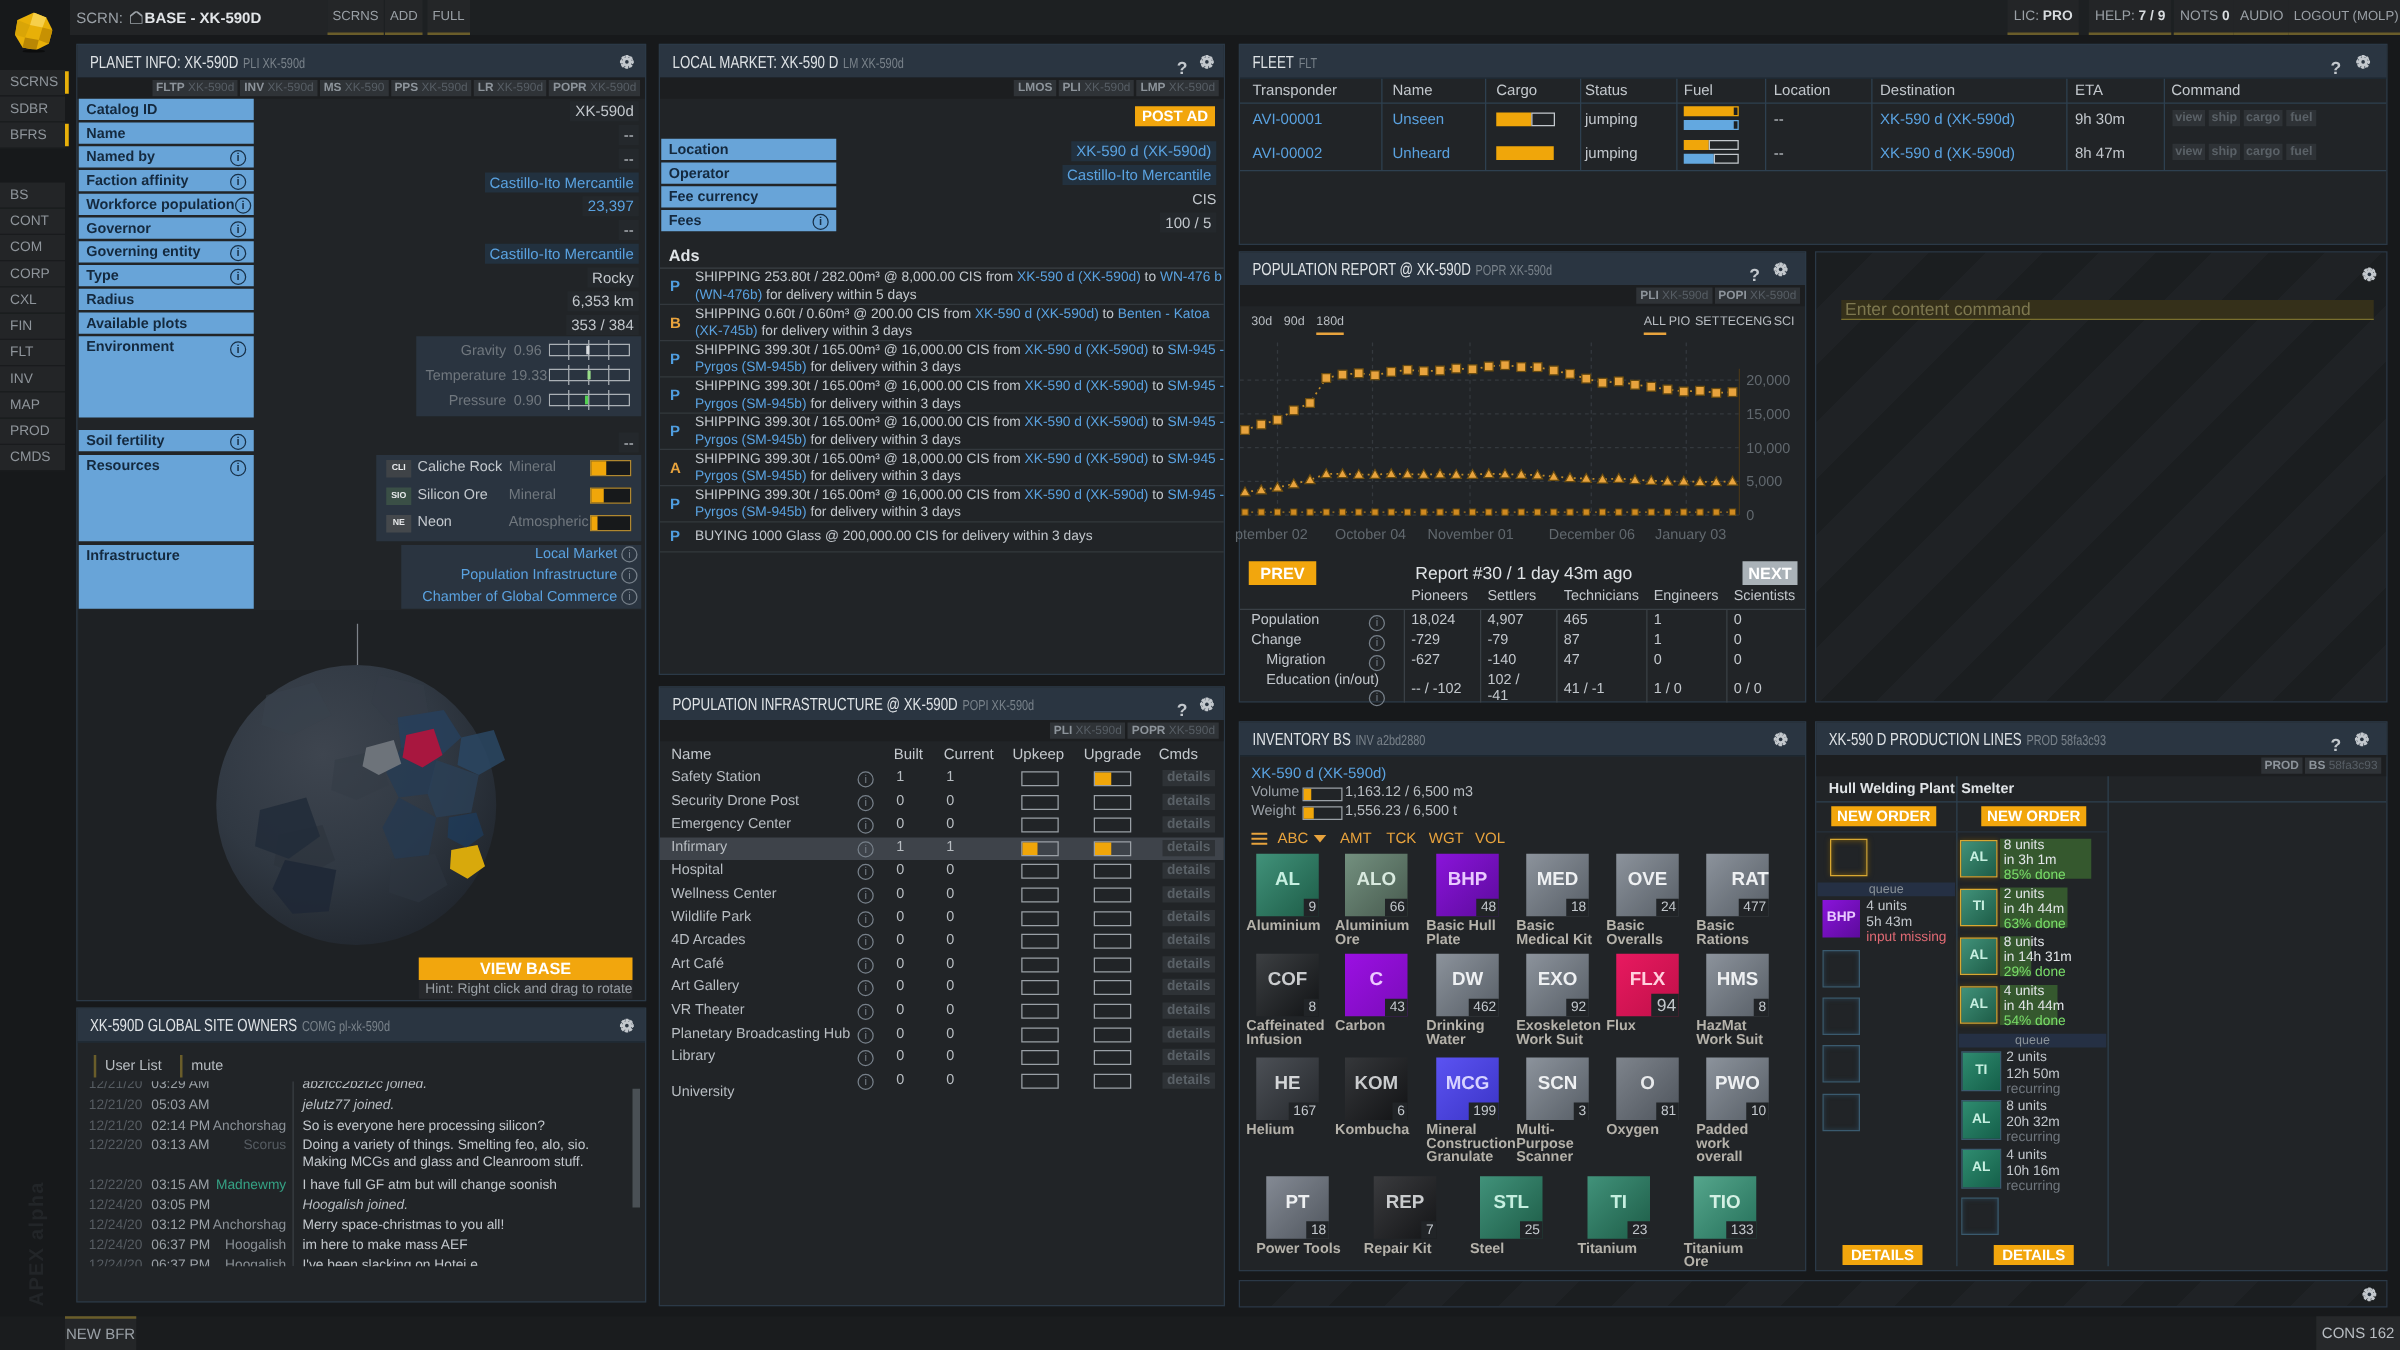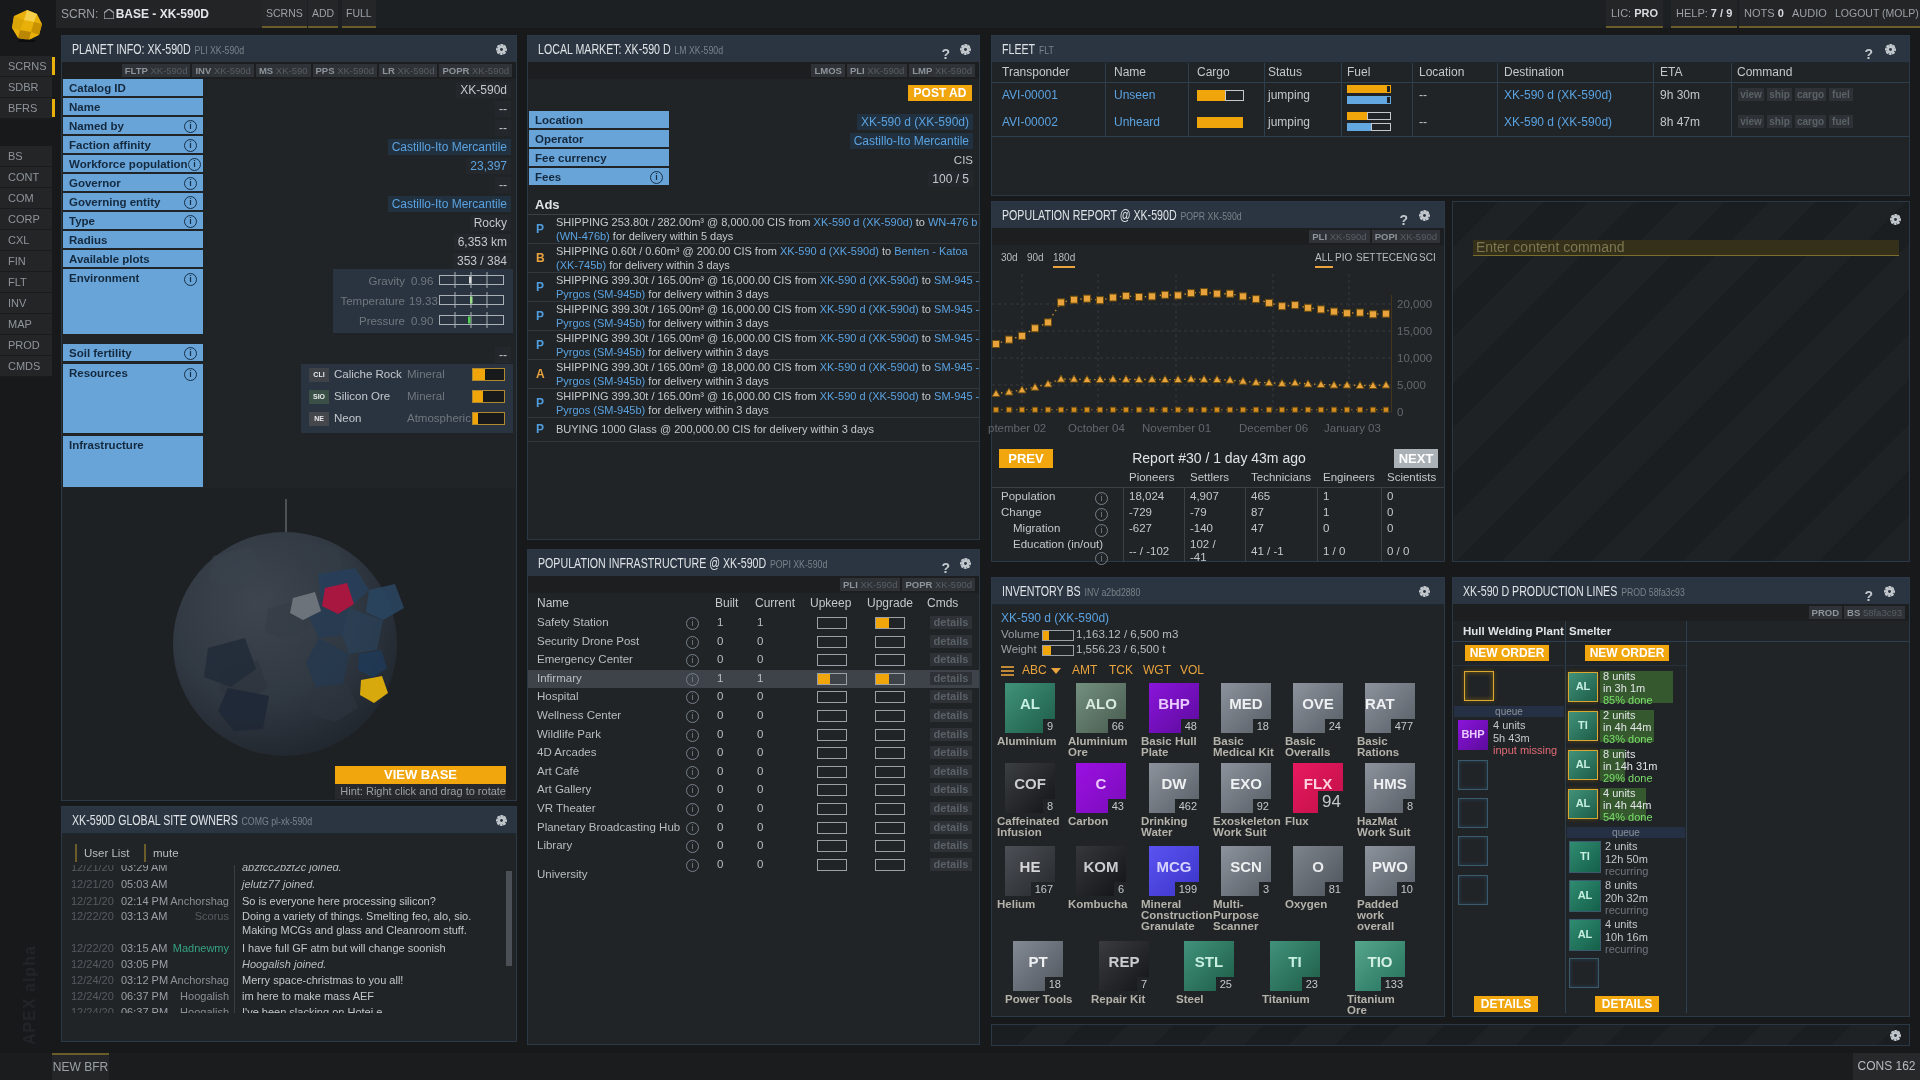--- a/index.html
+++ b/index.html
@@ -171,20 +171,25 @@
         <span class="abs" style="left:0;top:0;width:10px;height:11px;background:#f0a60a;"></span>
       </div>
     <div class="abs" style="left:8px;top:48px;width:20px;height:14px;background:#44484c;color:#e8eaec;font-size:7px;font-weight:bold;text-align:center;line-height:14px;">NE</div>
     <div class="abs txt" style="left:33px;top:48px;">Neon</div>
       <div class="abs dim" style="left:106px;top:48px;font-size:11.5px;">Atmospheric</div>
     <div class="abs" style="left:171px;top:48px;width:31px;height:11px;border:1px solid #b08830;background:#17191b;">
         <span class="abs" style="left:0;top:0;width:5px;height:11px;background:#f0a60a;"></span>
       </div>
   </div>
 
+  <div class="vbox" style="left:259px;top:400px;width:192px;height:51px;font-size:11.5px;">
+    <div class="abs" style="top:1px;right:3px;"><a class="lnk">Local Market</a> <i class="info">i</i></div>
+    <div class="abs" style="top:18px;right:3px;"><a class="lnk">Population Infrastructure</a> <i class="info">i</i></div>
+    <div class="abs" style="top:35px;right:3px;"><a class="lnk">Chamber of Global Commerce</a> <i class="info">i</i></div>
+  </div>
 
   <div class="abs" style="left:1px;top:452px;width:452px;height:312px;background:#1e2124;overflow:hidden;">
     <svg width="452" height="312" viewBox="0 0 452 312">
       <defs>
         <radialGradient id="pg" cx="38%" cy="32%" r="78%">
           <stop offset="0%" stop-color="#3e454f"></stop>
             <stop offset="55%" stop-color="#303842"></stop>
             <stop offset="100%" stop-color="#1e232a"></stop>
         </radialGradient>
       </defs>
@@ -789,21 +794,21 @@
       <div class="abs" style="left:0;top:12px;width:50px;text-align:center;color:#eef0f2;font-size:15px;font-weight:bold;">MED</div>
       <div class="abs" style="right:0;bottom:0;background:#212427;color:#c3c8cd;font-size:11px;padding:1px 2px 1px 4px;">18</div>
     </div>
     <div class="abs" style="left:221px;top:158px;width:68px;color:#b5b2aa;font-size:11.5px;font-weight:bold;line-height:11px;">Basic Medical Kit</div>
     <div class="abs" style="left:301px;top:105px;width:50px;height:50px;background:linear-gradient(135deg,#8c939c,#575e66);">
       <div class="abs" style="left:0;top:12px;width:50px;text-align:center;color:#eef0f2;font-size:15px;font-weight:bold;">OVE</div>
       <div class="abs" style="right:0;bottom:0;background:#212427;color:#c3c8cd;font-size:11px;padding:1px 2px 1px 4px;">24</div>
     </div>
     <div class="abs" style="left:293px;top:158px;width:68px;color:#b5b2aa;font-size:11.5px;font-weight:bold;line-height:11px;">Basic Overalls</div>
     <div class="abs" style="left:373px;top:105px;width:50px;height:50px;background:linear-gradient(135deg,#8c939c,#575e66);">
-      <div class="abs" style="left:0;top:12px;width:50px;text-align:left;color:#eef0f2;font-size:15px;font-weight:bold;">RAT</div>
+      <div class="abs" style="left:0;top:12px;width:50px;text-align:right;color:#eef0f2;font-size:15px;font-weight:bold;">RAT</div>
       <div class="abs" style="right:0;bottom:0;background:#212427;color:#c3c8cd;font-size:11px;padding:1px 2px 1px 4px;">477</div>
     </div>
     <div class="abs" style="left:365px;top:158px;width:68px;color:#b5b2aa;font-size:11.5px;font-weight:bold;line-height:11px;">Basic Rations</div>
     <div class="abs" style="left:13px;top:185px;width:50px;height:50px;background:linear-gradient(135deg,#3c3f42,#121416);">
       <div class="abs" style="left:0;top:12px;width:50px;text-align:center;color:#caccce;font-size:15px;font-weight:bold;">COF</div>
       <div class="abs" style="right:0;bottom:0;background:#212427;color:#c3c8cd;font-size:11px;padding:1px 2px 1px 4px;">8</div>
     </div>
     <div class="abs" style="left:5px;top:238px;width:68px;color:#b5b2aa;font-size:11.5px;font-weight:bold;line-height:11px;">Caffeinated Infusion</div>
     <div class="abs" style="left:84px;top:185px;width:50px;height:50px;background:linear-gradient(135deg,#9b10e2,#7a0cba);">
       <div class="abs" style="left:0;top:12px;width:50px;text-align:center;color:#ecc9ff;font-size:15px;font-weight:bold;">C</div>
@@ -815,21 +820,21 @@
       <div class="abs" style="right:0;bottom:0;background:#212427;color:#c3c8cd;font-size:11px;padding:1px 2px 1px 4px;">462</div>
     </div>
     <div class="abs" style="left:149px;top:238px;width:68px;color:#b5b2aa;font-size:11.5px;font-weight:bold;line-height:11px;">Drinking Water</div>
     <div class="abs" style="left:229px;top:185px;width:50px;height:50px;background:linear-gradient(135deg,#8c939c,#575e66);">
       <div class="abs" style="left:0;top:12px;width:50px;text-align:center;color:#eef0f2;font-size:15px;font-weight:bold;">EXO</div>
       <div class="abs" style="right:0;bottom:0;background:#212427;color:#c3c8cd;font-size:11px;padding:1px 2px 1px 4px;">92</div>
     </div>
     <div class="abs" style="left:221px;top:238px;width:68px;color:#b5b2aa;font-size:11.5px;font-weight:bold;line-height:11px;">Exoskeleton Work Suit</div>
     <div class="abs" style="left:301px;top:185px;width:50px;height:50px;background:linear-gradient(135deg,#e81960,#bf1048);">
       <div class="abs" style="left:0;top:12px;width:50px;text-align:center;color:#ffd0dd;font-size:15px;font-weight:bold;">FLX</div>
-      <div class="abs" style="right:0;bottom:0;background:#212427;color:#c3c8cd;font-size:17px;padding:1px 2px 1px 4px;">94</div>
+      <div class="abs" style="right:0;bottom:0;background:#212427;color:#c3c8cd;font-size:14px;padding:1px 2px 1px 4px;">94</div>
     </div>
     <div class="abs" style="left:293px;top:238px;width:68px;color:#b5b2aa;font-size:11.5px;font-weight:bold;line-height:11px;">Flux</div>
     <div class="abs" style="left:373px;top:185px;width:50px;height:50px;background:linear-gradient(135deg,#8c939c,#575e66);">
       <div class="abs" style="left:0;top:12px;width:50px;text-align:center;color:#eef0f2;font-size:15px;font-weight:bold;">HMS</div>
       <div class="abs" style="right:0;bottom:0;background:#212427;color:#c3c8cd;font-size:11px;padding:1px 2px 1px 4px;">8</div>
     </div>
     <div class="abs" style="left:365px;top:238px;width:68px;color:#b5b2aa;font-size:11.5px;font-weight:bold;line-height:11px;">HazMat Work Suit</div>
     <div class="abs" style="left:13px;top:268px;width:50px;height:50px;background:linear-gradient(135deg,#4c5056,#25282c);">
       <div class="abs" style="left:0;top:12px;width:50px;text-align:center;color:#d4d6d8;font-size:15px;font-weight:bold;">HE</div>
       <div class="abs" style="right:0;bottom:0;background:#212427;color:#c3c8cd;font-size:11px;padding:1px 2px 1px 4px;">167</div>

